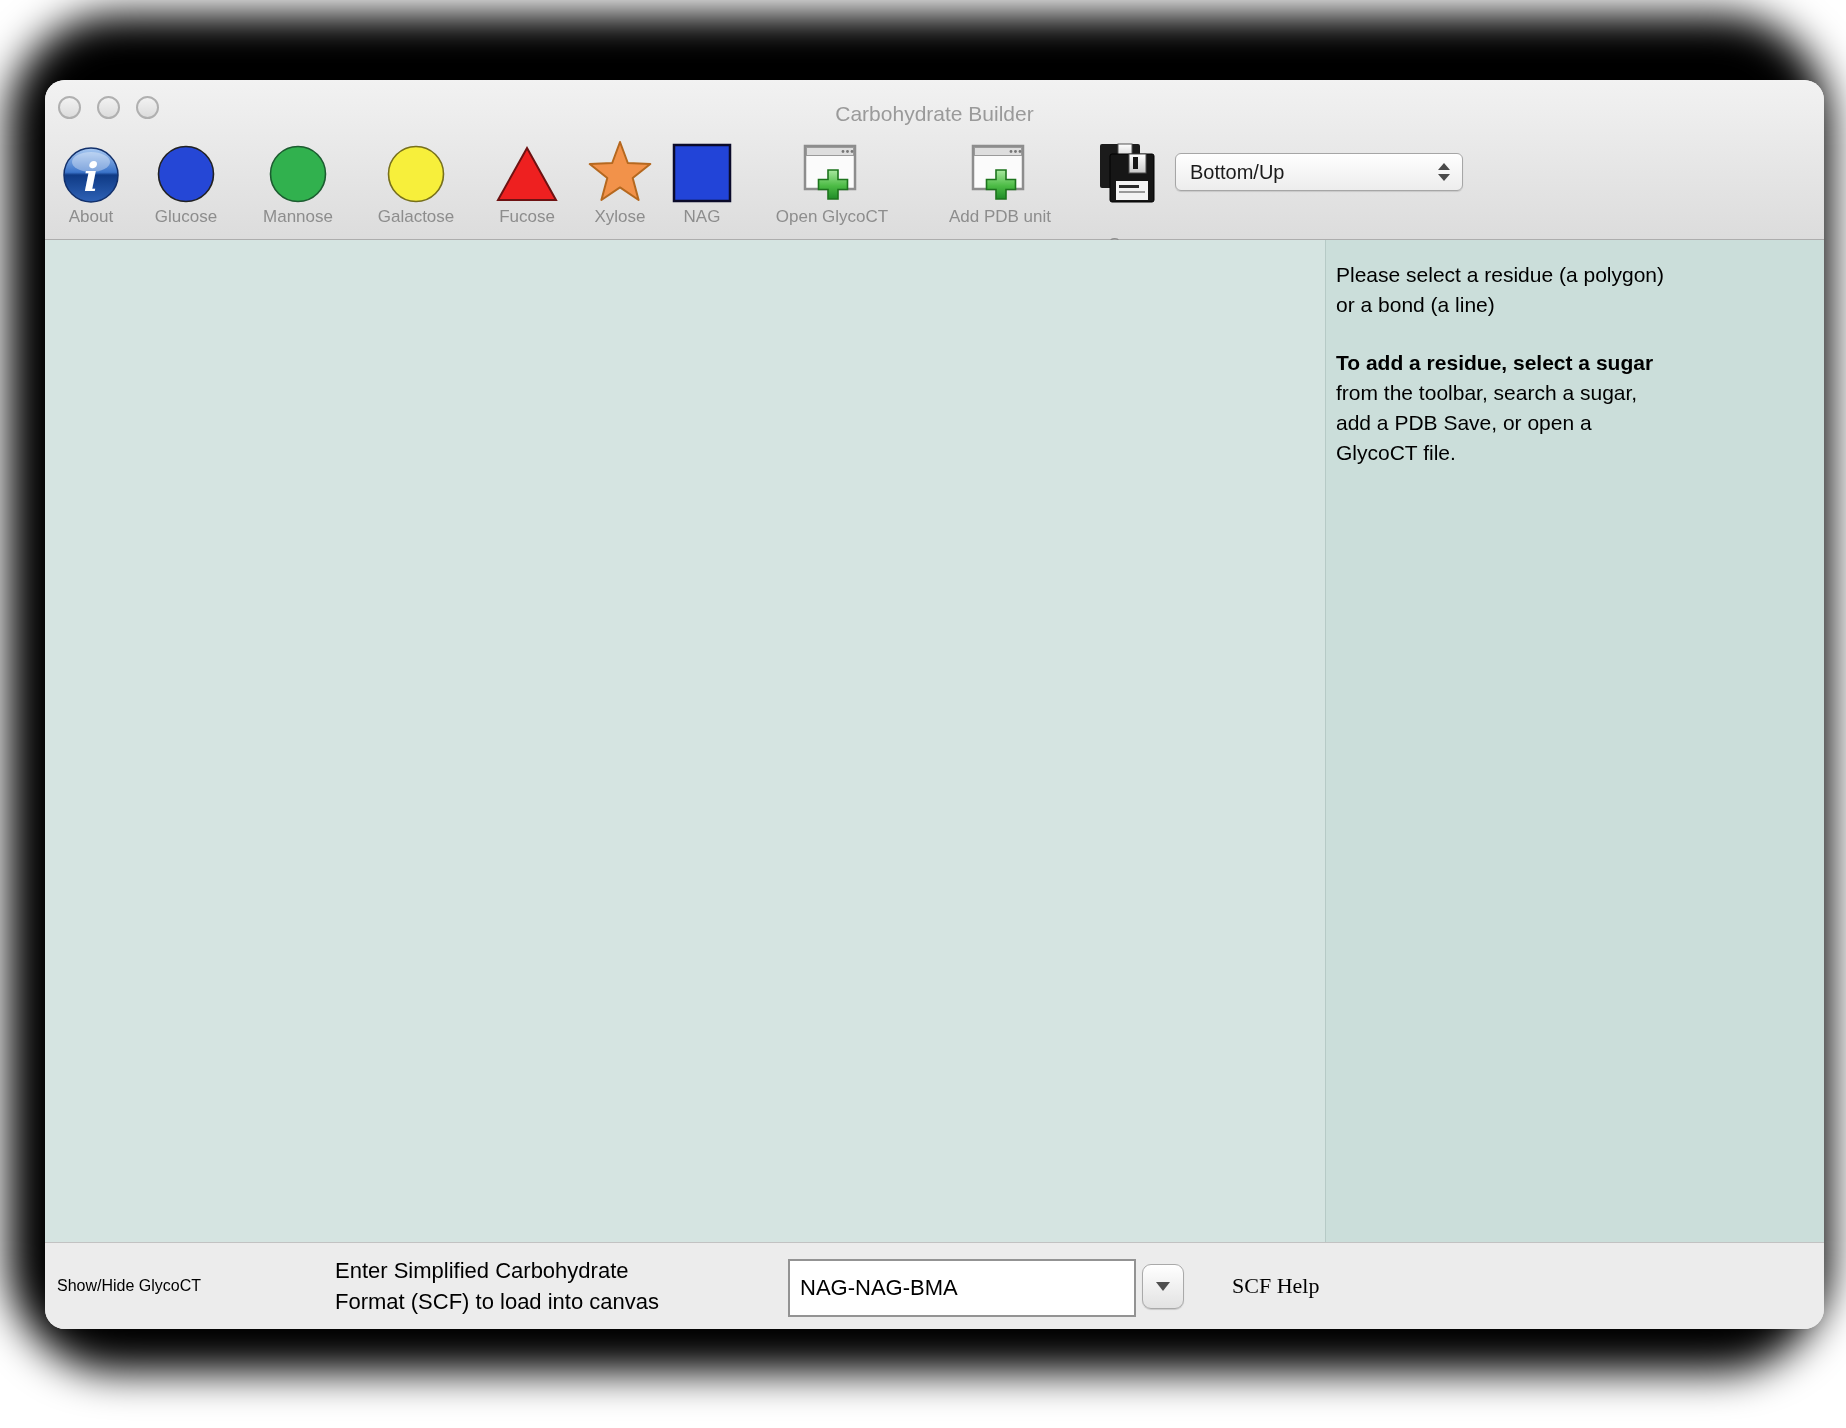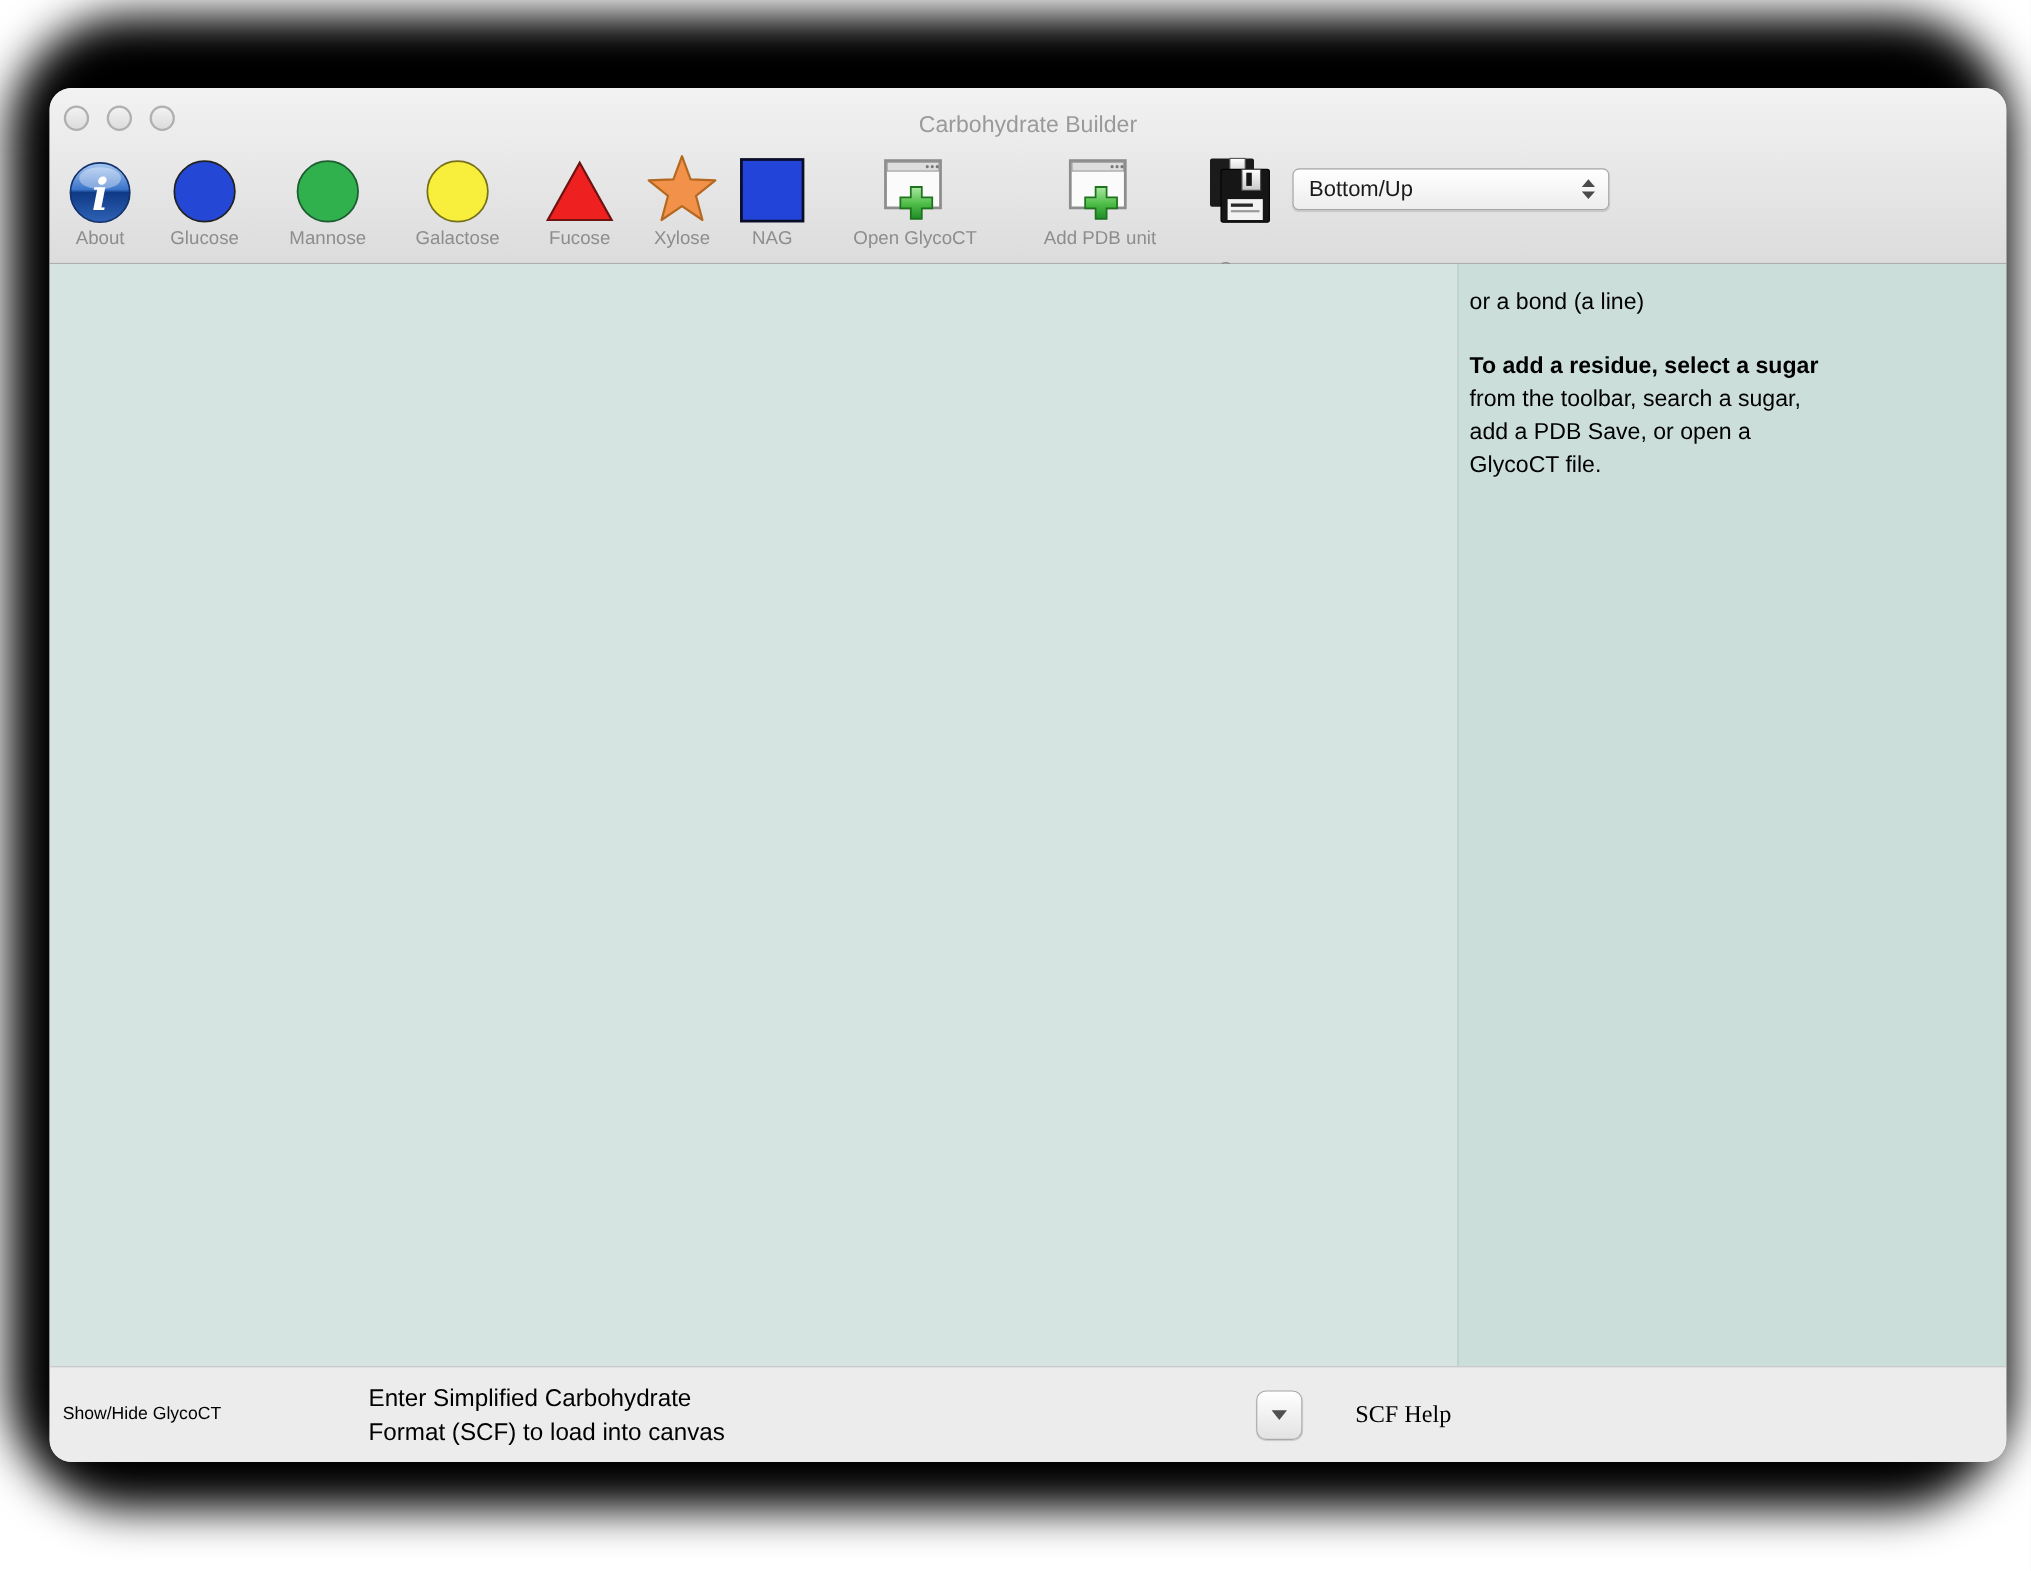--- a/index.html
+++ b/index.html
@@ -236,36 +236,38 @@
         <div class="tri-up"></div>
         <div class="tri-down"></div>
       </div>
     </div>
   </div>
 
   <div class="canvas"></div>
 
   <div class="side-panel">
     <div class="panel-body">
+      <div>Please select a residue (a polygon)</div>
       <div>or a bond (a line)</div>
       <div class="panel-par2">To add a residue, select a sugar</div>
       <div>from the toolbar, search a sugar,</div>
       <div>add a PDB Save, or open a</div>
       <div>GlycoCT file.</div>
     </div>
   </div>
 
   <div class="bottom-bar">
     <div class="bb-abs bb-showhide">Show/Hide GlycoCT</div>
 
     <div class="bb-abs bb-prompt">
       <div>Enter Simplified Carbohydrate</div>
       <div>Format (SCF) to load into canvas</div>
     </div>
 
+    <input class="scf-input" type="text" value="NAG-NAG-BMA" style="">
 
     <div class="dd-btn">
       <div class="dd-tri"></div>
     </div>
 
     <div class="bb-abs bb-help">SCF Help</div>
   </div>
 
 </div>
 

